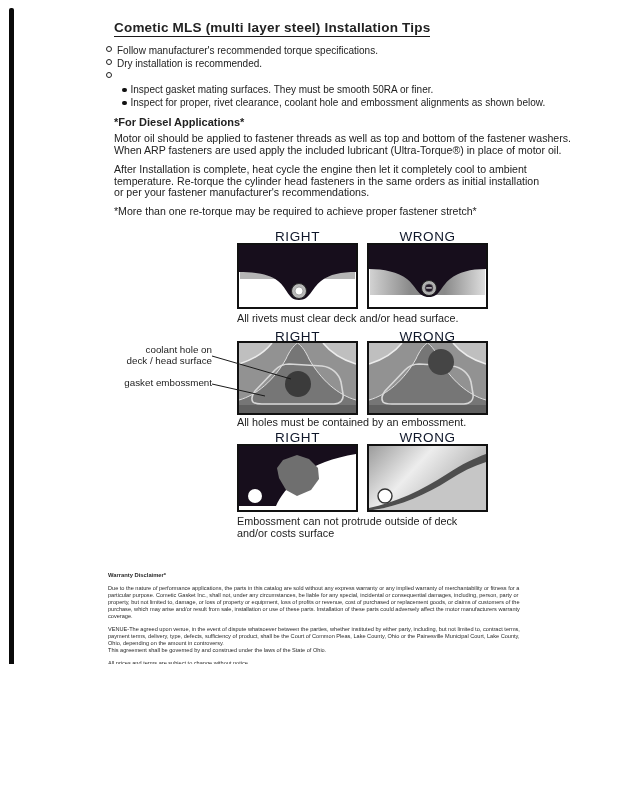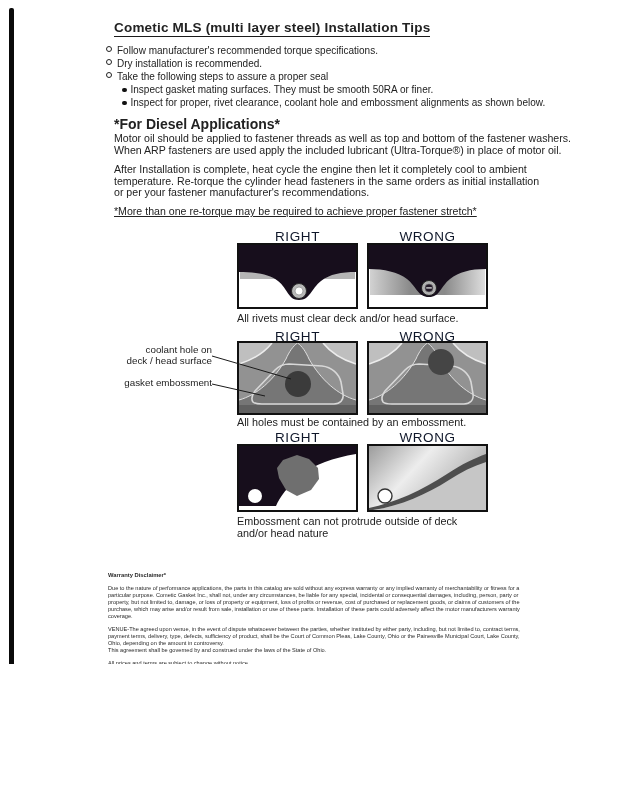--- a/index.html
+++ b/index.html
@@ -12,21 +12,21 @@
   #title{left:114px;top:20px;font-size:13.5px;font-weight:bold;letter-spacing:.2px;
          border-bottom:1.6px solid #1a1a1a;padding-bottom:1px;white-space:nowrap;}
   
   .bline{position:absolute;left:106px;width:480px;font-size:10px;line-height:12px;white-space:nowrap;}
   .bline .mk{display:inline-block;width:4px;height:4px;border:1px solid #222;border-radius:50%;
              margin-right:5px;vertical-align:2px;}
   .bline .mkf{display:inline-block;width:4.5px;height:4.5px;background:#111;border-radius:50%;
               margin-right:4px;vertical-align:1px;}
   .sub{left:122px;}
   
-  #diesel-heading{left:114px;top:116px;font-size:14px;font-weight:bold;}
+  #diesel-heading{left:114px;top:116px;font-size:11px;font-weight:bold;}
   .para{position:absolute;left:114px;width:480px;font-size:10.6px;line-height:11.6px;white-space:pre-line;}
   
   .dlabel{position:absolute;width:121px;text-align:center;font-size:13.5px;letter-spacing:.6px;
           color:#0f172a;font-weight:500;}
   .dcaption{position:absolute;left:237px;width:290px;font-size:10.8px;line-height:11.8px;white-space:pre-line;}
   
   .panel{position:absolute;width:117px;border:2px solid #111;background:#fff;}
   .p62{height:62px;} .p70{height:70px;} .p64{height:64px;}
   .panel svg{display:block;}
   
@@ -42,31 +42,31 @@
 <body>
 
 <div id="page">
 
   <div id="scan-edge" class="abs"></div>
 
   <div id="title" class="abs">Cometic MLS (multi layer steel) Installation Tips</div>
 
   <div class="bline" style="top:45px;"><span class="mk"></span><span>Follow manufacturer's recommended torque specifications.</span></div>
   <div class="bline" style="top:58px;"><span class="mk"></span><span>Dry installation is recommended.</span></div>
-  <div class="bline" style="top:71px;"><span class="mk"></span><span>Take the following steps to assure a proper seal</span></div>
+  <div class="bline" style="top:71px;"><span class="mk"></span></div>
   <div class="bline sub" style="top:84px;"><span class="mkf"></span><span>Inspect gasket mating surfaces.  They must be smooth 50RA or finer.</span></div>
   <div class="bline sub" style="top:97px;"><span class="mkf"></span><span>Inspect for proper, rivet clearance, coolant hole and embossment alignments as shown below.</span></div>
 
   <div id="diesel-heading" class="abs">*For Diesel Applications*</div>
   <div class="para" style="top:133px;">Motor oil should be applied to fastener threads as well as top and bottom of the fastener washers.
 When ARP fasteners are used apply the included lubricant (Ultra-Torque®) in place of motor oil.</div>
   <div class="para" style="top:164px;">After Installation is complete, heat cycle the engine then let it completely cool to ambient
 temperature. Re-torque the cylinder head fasteners in the same orders as initial installation
 or per your fastener manufacturer's recommendations.</div>
-  <div class="para" style="top:206px;text-decoration:underline;">*More than one re-torque may be required to achieve proper fastener stretch*</div>
+  <div class="para" style="top:206px;">*More than one re-torque may be required to achieve proper fastener stretch*</div>
 
   <div class="dlabel" style="left:237px;top:229px;">RIGHT</div>
   <div class="dlabel" style="left:367px;top:229px;">WRONG</div>
 
   <div class="panel p62" style="left:237px;top:243px;">
     <svg width="117" height="62" viewBox="0 0 117 62">
       <rect x="0" y="0" width="117" height="62" fill="#ffffff"></rect>
       <rect x="1" y="27" width="115" height="7" fill="#b5b5b5"></rect>
       <path d="M0,0 H117 V27 C102,27 91,29 82,36 C72,44 71,55 60,55 C49,55 49,44 39,36 C30,29 15,27 0,27 Z" fill="#170e1c"></path>
       <circle cx="60" cy="46" r="7.5" fill="#b8b8b8" stroke="#2a2a2a" stroke-width="1"></circle>
@@ -158,21 +158,21 @@
           <stop offset="1" stop-color="#a8a8a8"></stop>
         </linearGradient>
       </defs>
       <rect x="0" y="0" width="117" height="64" fill="url(#g3)"></rect>
       <path d="M117,16 C104,20 92,26 80,34 C58,48 32,60 4,64 L117,64 Z" fill="#c6c6c6"></path>
       <path d="M0,62 C25,57 54,44 78,28 C93,18 106,12 117,8 L117,16 C104,20 92,26 80,34 C58,48 32,60 4,64 L0,64 Z" fill="#4e4e4e"></path>
       <circle cx="16" cy="50" r="7" fill="#ffffff" stroke="#333" stroke-width="1.4"></circle>
     </svg>
   </div>
   <div class="dcaption" style="top:516px;">Embossment can not protrude outside of deck
-and/or head nature</div>
+and/or costs surface</div>
 
   <div id="fineprint" class="abs">
     <div class="fp-h">Warranty Disclaimer*</div>
     <p>Due to the nature of performance applications, the parts in this catalog are sold without any express warranty or any implied warranty of merchantability or fitness for a particular purpose.  Cometic Gasket Inc., shall not, under any circumstances, be liable for any special, incidental or consequential damages, including, person, party or property, but not limited to, damage, or loss of property or equipment, loss of profits or revenue, cost of purchased or replacement goods, or claims of customers of the purchase, which may arise and/or result from sale, installation or use of these parts.  Installation of these parts could adversely affect the motor manufacturers warranty coverage.</p>
     <p>VENUE-The agreed upon venue, in the event of dispute whatsoever between the parties, whether instituted by either party, including, but not limited to, contract terms, payment terms, delivery, type, defects, sufficiency of product, shall be the Court of Common Pleas, Lake County, Ohio or the Painesville Municipal Court, Lake County, Ohio, depending on the amount in controversy.
 This agreement shall be governed by and construed under the laws of the State of Ohio.</p>
     <p>All prices and terms are subject to change without notice.</p>
     <p>Terms COD- Secured with a completed dealer/jobber application on File, COD-Company check with a current credit card number on file.  Open accounts may be established by well rated firms.  A credit application is available upon request.  Open accounts are due payable Net 30 days from date of invoice.  No statement will be sent.  If an account becomes 60 or more days past due, it is subject to being placed on credit hold.  No orders will be shipped or new orders accepted until past due balance is paid.  If an account becomes 90 or more days past due, it is subject to being placed for collections.  All costs of collection are the responsibility of the customer, including attorney fees, court costs, and other expenses of litigation.</p>
     <p>Returns- Authorized (RGA) must be obtained in advance on all returns.  A packing slip or invoice number must accompany the merchandise.  No returns after 30 days from invoice date.  All returns are subject to a 25% restocking charge.  All custom designed and custom manufactured gaskets are non-returnable.</p>
     <p>Only catalog parts are returnable.

